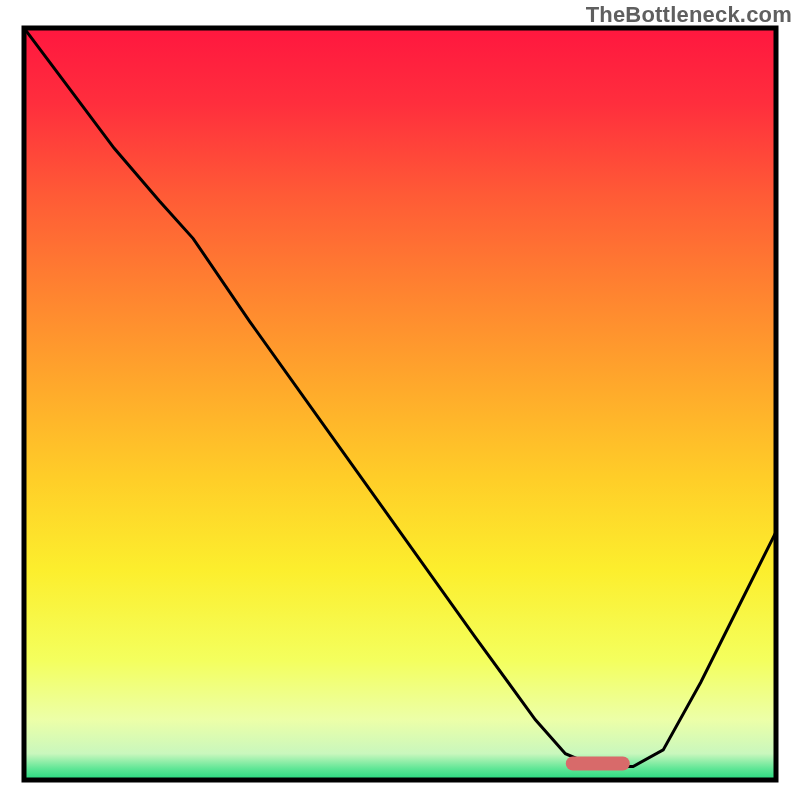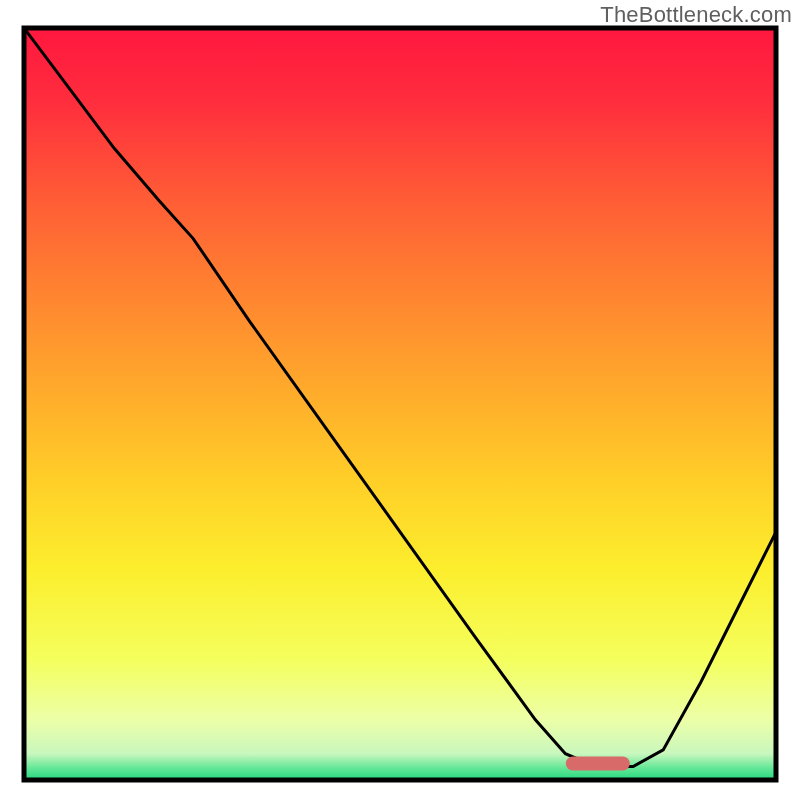--- a/index.html
+++ b/index.html
@@ -13,21 +13,21 @@
   .container {
     position: relative;
     width: 800px;
     height: 800px;
   }
   .watermark {
     position: absolute;
     top: 2px;
     right: 8px;
     font-size: 22px;
-    font-weight: 400;
+    font-weight: 700;
     color: #5f5f5f;
     letter-spacing: 0.2px;
   }
   svg {
     display: block;
   }
 </style>
 </head>
 <body>
 <div class="container">

